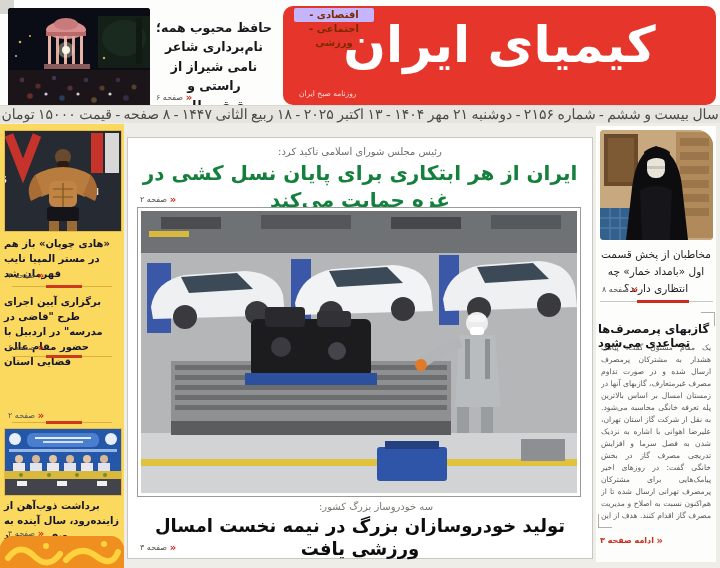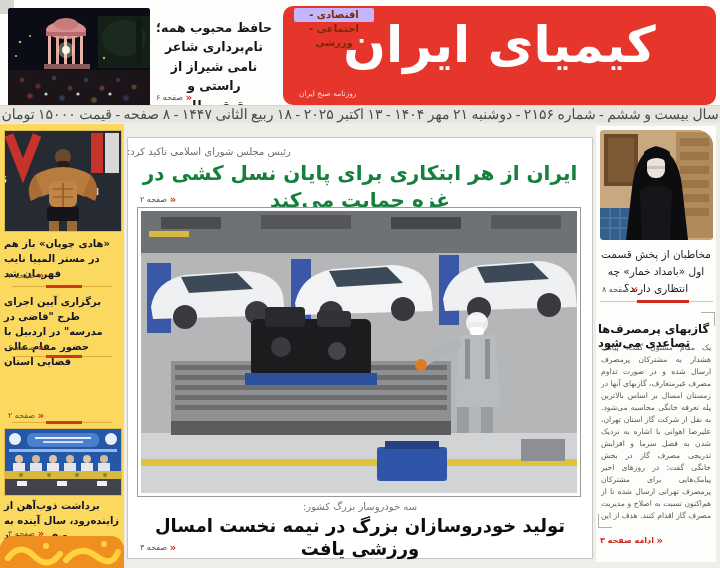--- a/index.html
+++ b/index.html
@@ -35,27 +35,27 @@
   .sb-head{position:absolute;left:4px;width:116px;text-align:left;color:#141428;
            font-size:10px;font-weight:bold;line-height:1.5;}
   .sb-mark{position:absolute;left:8px;}
   .sb-div{position:absolute;left:12px;width:100px;height:1px;background:#dcae3c;}
   .sb-div::after{content:"";position:absolute;right:30px;top:-1px;width:36px;height:3px;background:#cc3a1d;}
 
   .promo-banner{left:0;top:536px;width:124px;height:32px;background:#ef8f1f;border-radius:14px 14px 0 0;overflow:hidden;}
 
   
   .center-card{left:127px;top:137px;width:464px;height:420px;background:#ffffff;border:1px solid #c8c6c0;}
-  .main-kicker{left:127px;top:146px;width:466px;text-align:left;color:#6e6c68;font-size:10px;}
+  .main-kicker{left:127px;top:146px;width:466px;text-align:center;color:#6e6c68;font-size:10px;}
   .main-headline{left:133px;top:160px;width:454px;text-align:center;color:#15803d;
                  font-size:20px;font-weight:800;line-height:1.35;}
   .main-marker{left:140px;top:194px;}
   .photo-frame{left:137px;top:207px;width:444px;height:290px;background:#ffffff;
                border:1px solid #9a9a98;padding:3px;box-sizing:border-box;}
-  .bottom-kicker{left:127px;top:501px;width:466px;text-align:center;color:#77756f;font-size:10px;}
+  .bottom-kicker{left:127px;top:501px;width:466px;text-align:center;color:#77756f;font-size:10px;padding-left:16px;}
   .bottom-headline{left:133px;top:514px;width:454px;text-align:center;color:#0d0d0d;
                    font-size:18px;font-weight:800;line-height:1.3;}
   .bottom-marker{left:140px;top:542px;}
 
   
   .right-card{left:596px;top:126px;width:120px;height:436px;background:#fdfdfb;}
   .tv-photo{left:600px;top:130px;width:113px;height:110px;border-radius:4px 16px 4px 4px;overflow:hidden;background:#c8a87e;}
   .tv-head{left:598px;top:246px;width:116px;text-align:center;color:#1c1c20;
            font-size:10.5px;font-weight:normal;line-height:1.6;}
   .tv-marker{left:602px;top:284px;}

